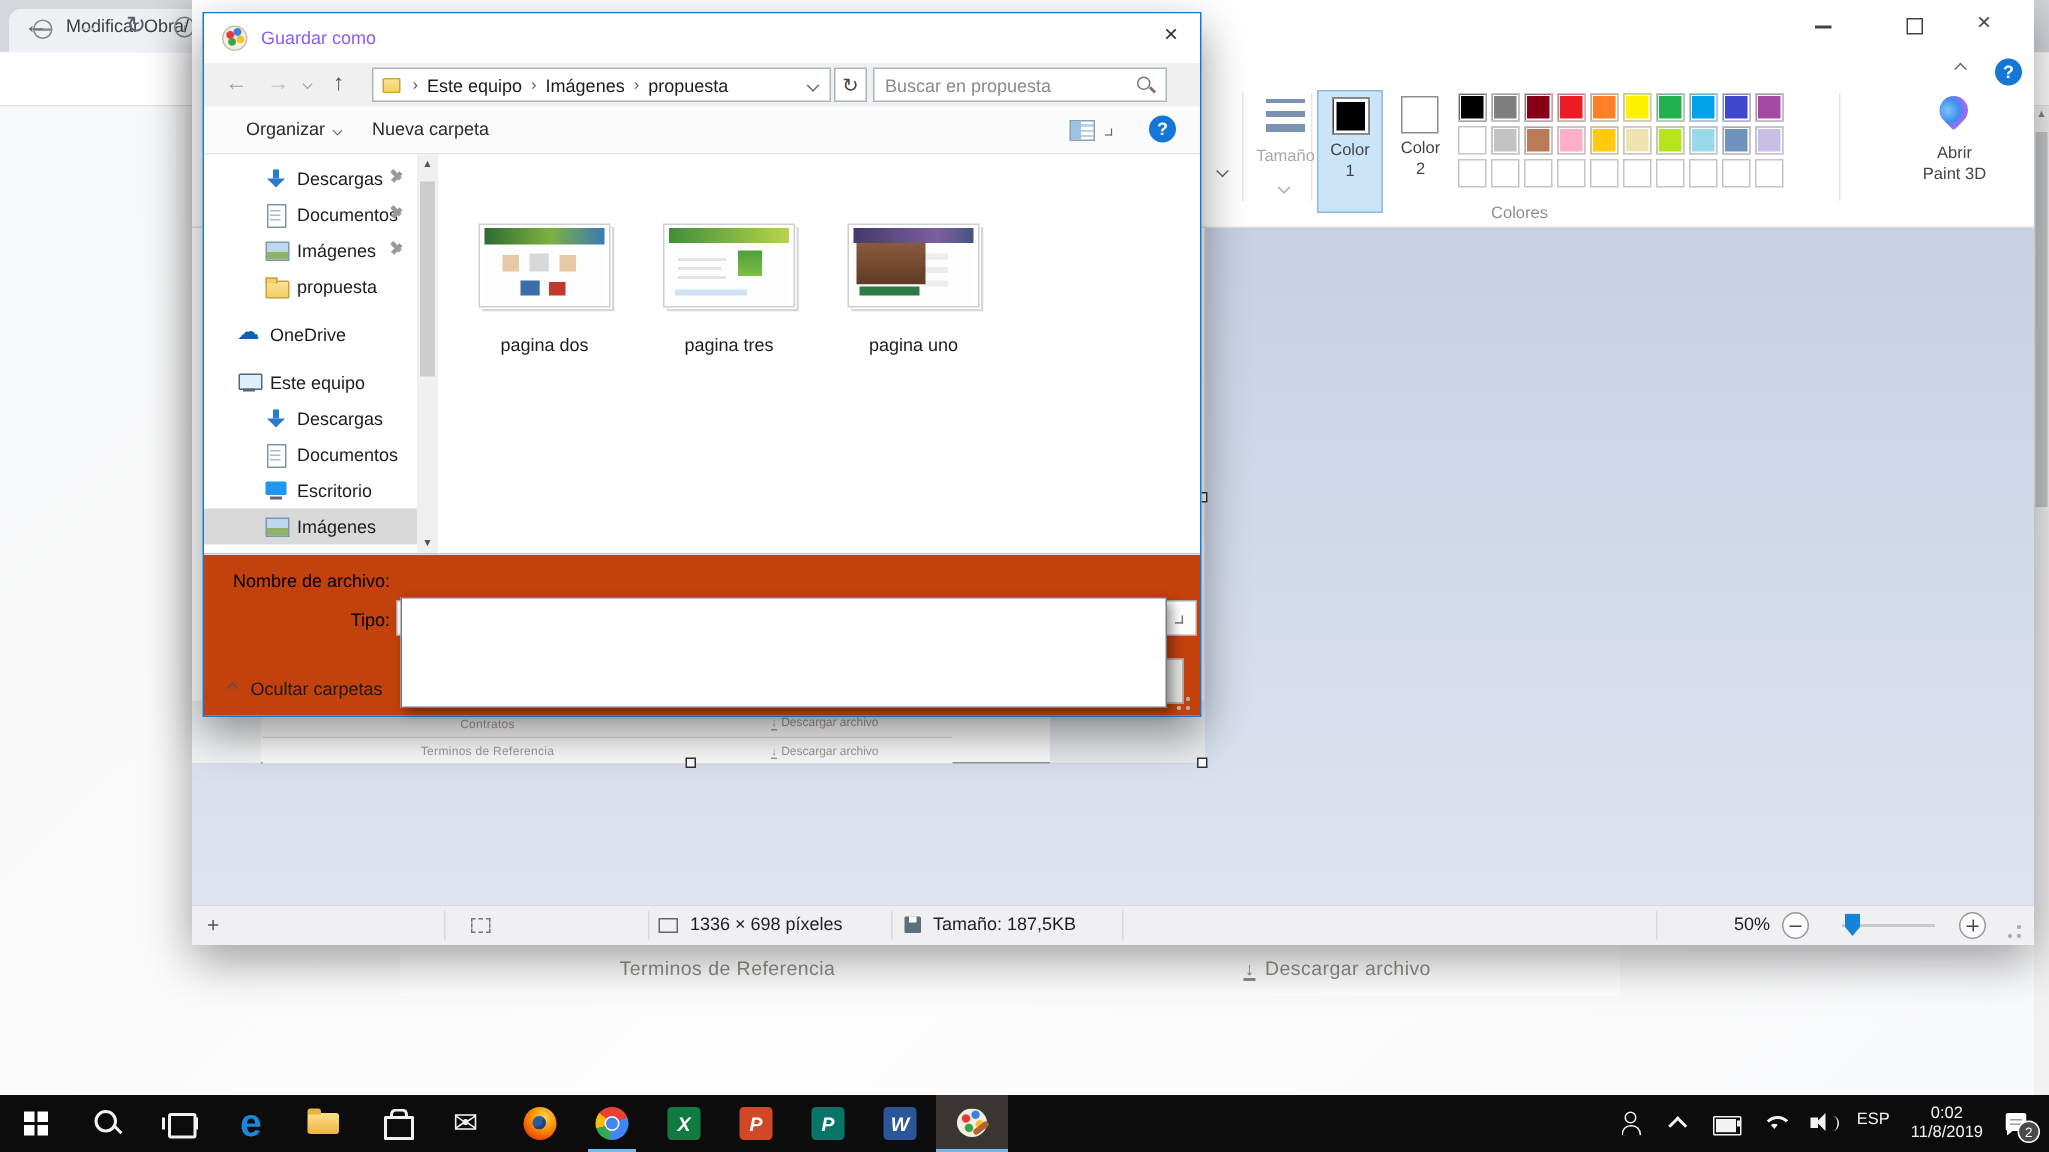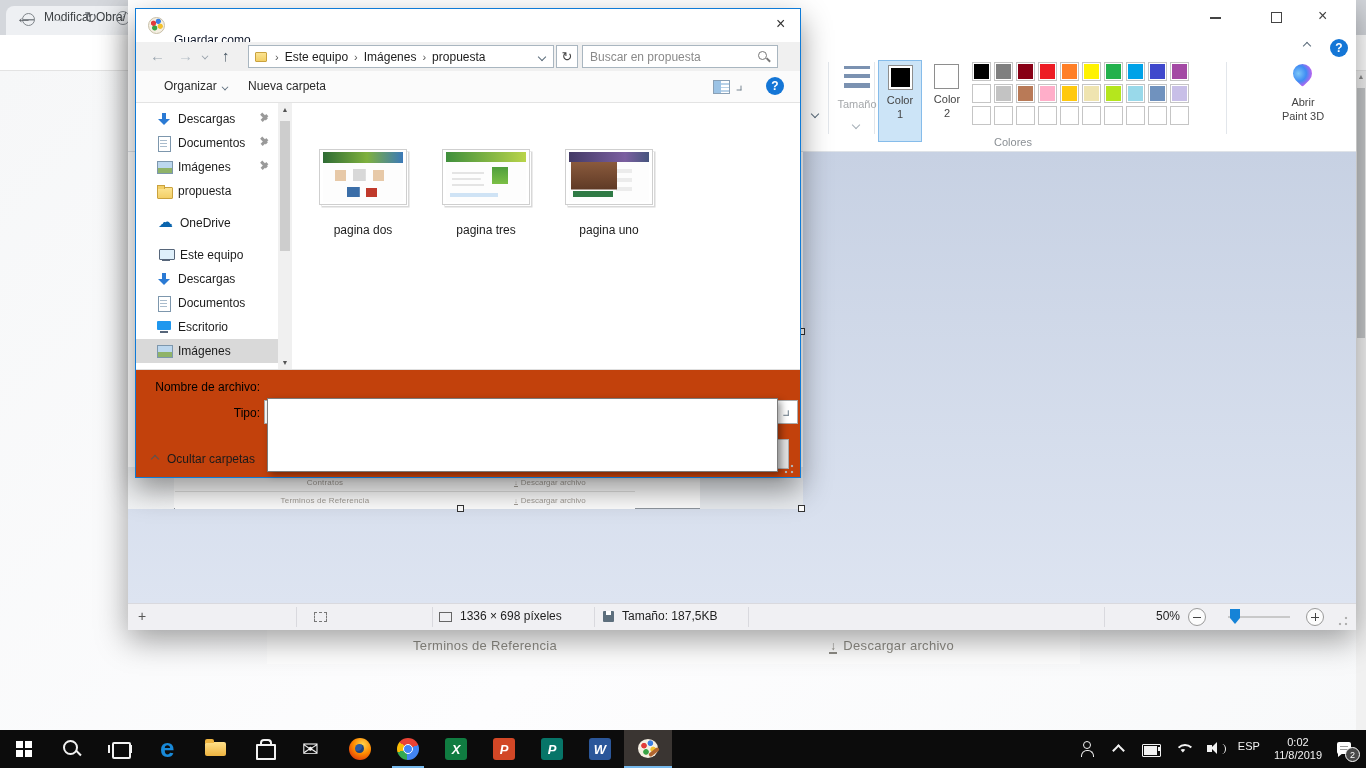--- a/index.html
+++ b/index.html
@@ -106,21 +106,21 @@
 
   
   .dlg { left:135px; top:8px; width:666px; height:470px; background:#f0f0f0; border:1px solid #0f7bd7; box-shadow:0 12px 28px rgba(0,0,0,.42); }
   .dlg-titlebar { left:0; top:0; width:664px; height:33px; background:#fff; }
   .dlg-appicon { left:12px; top:8px; width:17px; height:17px; border-radius:50%;
     background:radial-gradient(circle at 30% 35%, #e23b3b 2.2px, transparent 3px),
                radial-gradient(circle at 62% 22%, #3b7fe2 2.2px, transparent 3px),
                radial-gradient(circle at 75% 55%, #f2c12e 2.2px, transparent 3px),
                radial-gradient(circle at 38% 66%, #3aa345 2.2px, transparent 3px), #f5efe2;
     border:1px solid #c8bfa8; }
-  .dlg-title { left:38px; top:24px; font-size:12px; color:#0f172a; }
+  .dlg-title { left:38px; top:9px; font-size:12px; color:#8b5cf6; }
   .dlg-close { left:640px; top:6px; font-size:16px; color:#333; }
   .dlg-toolbar { left:0; top:33px; width:664px; height:29px; background:#f0f0f0; }
   .dlg-nav-back { left:14px; top:5px; font-size:15px; color:#9aa5af; }
   .dlg-nav-fwd { left:42px; top:5px; font-size:15px; color:#b6bfc7; }
   .dlg-nav-hist { left:66px; top:11px; transform:scale(.8) rotate(45deg); opacity:.6; }
   .dlg-nav-up { left:86px; top:5px; font-size:15px; color:#4b5a66; }
   .dlg-address { left:112px; top:3px; width:306px; height:23px; background:#fff; border:1px solid #a9b6c0; display:flex; align-items:center; padding-left:6px; }
   .dlg-foldicon { width:12px; height:10px; background:linear-gradient(#fbe391,#f3cf67); border:1px solid #caa23e; border-radius:1px; margin-right:2px; }
   .bsep { font-size:11px; color:#555; margin:0 6px; }
   .crumb { font-size:12px; color:#1c1c1c; }
@@ -136,21 +136,21 @@
   .dlg-org-caret { left:86px; top:13px; transform:scale(.8) rotate(45deg); }
   .dlg-newfolder { left:112px; top:8px; font-size:12px; color:#2b2b2b; }
   .dlg-viewicon { left:577px; top:9px; width:17px; height:14px; border:1px solid #8aa0b5;
     background:linear-gradient(90deg,#9cc3e5 0 45%,transparent 45%),
                repeating-linear-gradient(#fff 0 2px,#b9d2e8 2px 3.5px); }
   .dlg-view-caret { left:600px; top:14px; transform:scale(.8); }
   .dlg-help { left:630px; top:6px; width:18px; height:18px; border-radius:50%; background:#1476d6; color:#fff; font-size:12px; font-weight:bold; text-align:center; line-height:18px; }
   .dlg-body { left:0; top:94px; width:664px; height:266px; background:#fff; }
   .dlg-nav { left:0; top:0; width:142px; height:266px; padding-top:4px; overflow:hidden; }
   .nav-item { display:flex; align-items:center; height:24px; padding-left:22px; position:relative; }
-  .nav-item[data-lvl="2"] { padding-left:20px; }
+  .nav-item[data-lvl="2"] { padding-left:40px; }
   .nav-item[data-gap="yes"] { margin-top:8px; }
   .nav-item[data-sel="yes"] { background:#d9d9d9; }
   .nlabel { font-size:12px; color:#1c1c1c; margin-left:6px; white-space:nowrap; }
   .nicon { position:relative; width:16px; height:16px; flex:0 0 16px; }
   .nicon::before, .nicon::after { content:""; position:absolute; }
   .nicon[data-icon="download"]::before { left:6px; top:2px; width:4px; height:6px; background:#2a7ad4; }
   .nicon[data-icon="download"]::after { left:2px; top:8px; border-left:6px solid transparent; border-right:6px solid transparent; border-top:6px solid #2a7ad4; }
   .nicon[data-icon="document"]::before { left:2px; top:1px; width:11px; height:14px; background:#fff; border:1px solid #7d97ad; }
   .nicon[data-icon="document"]::after { left:4px; top:5px; width:7px; height:1px; background:#a9bccd; box-shadow:0 3px #a9bccd,0 6px #a9bccd; }
   .nicon[data-icon="image"]::before { left:1px; top:2px; width:14px; height:11px; border:1px solid #7d97ad;

